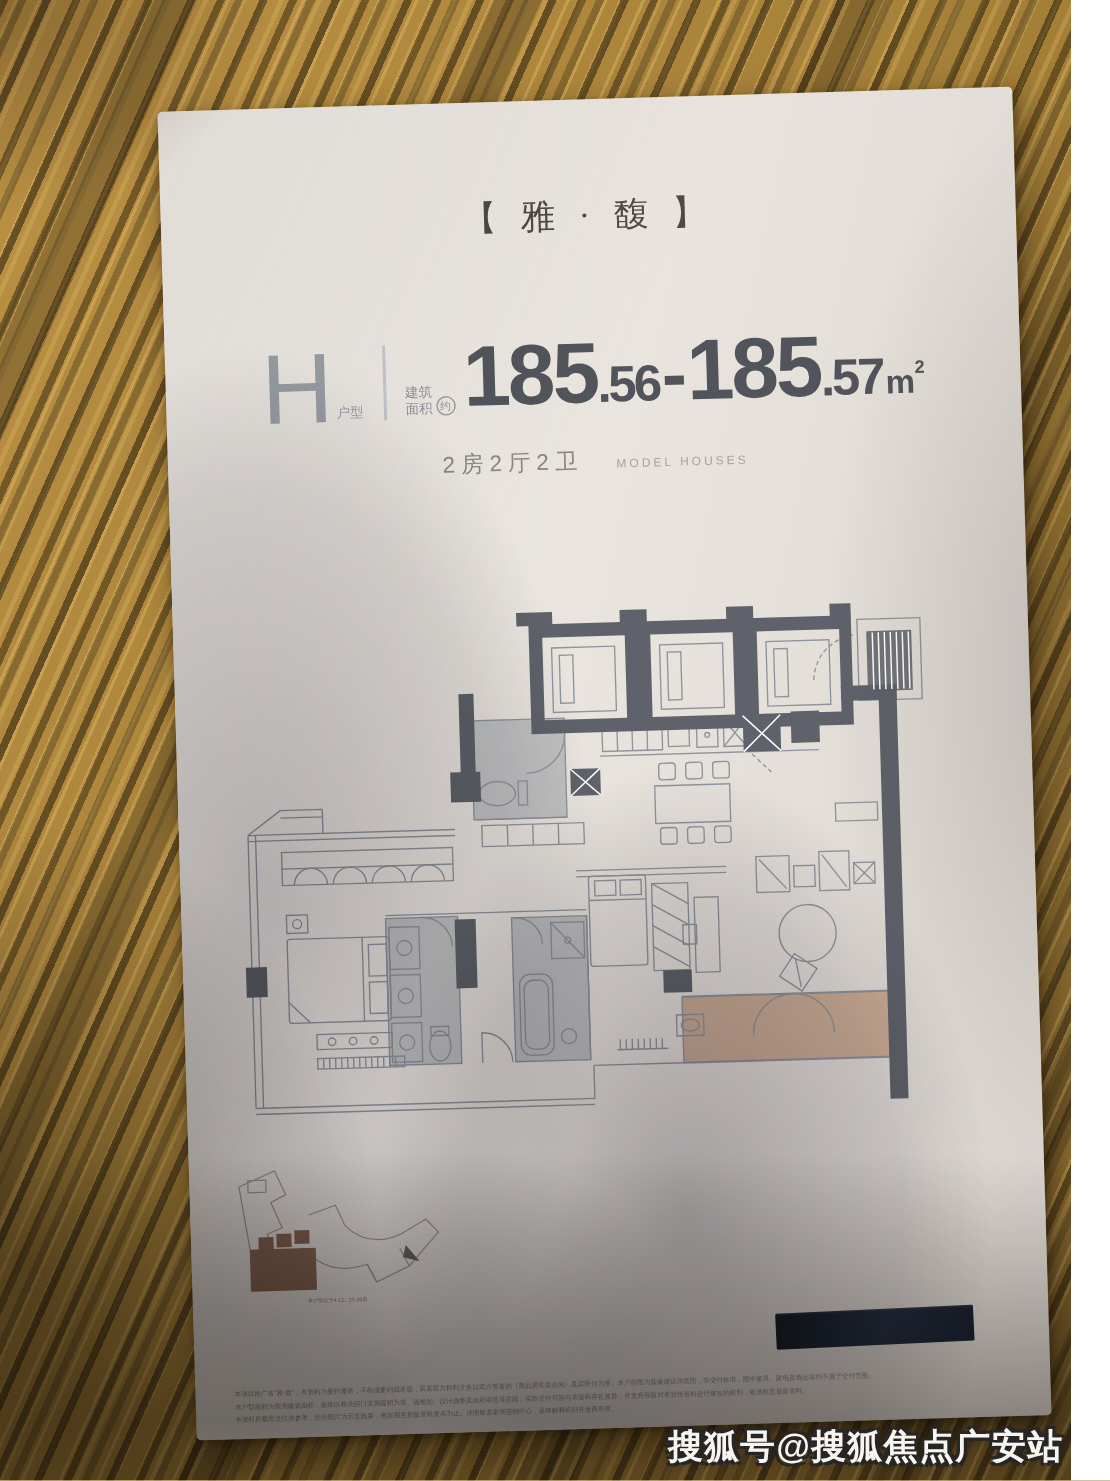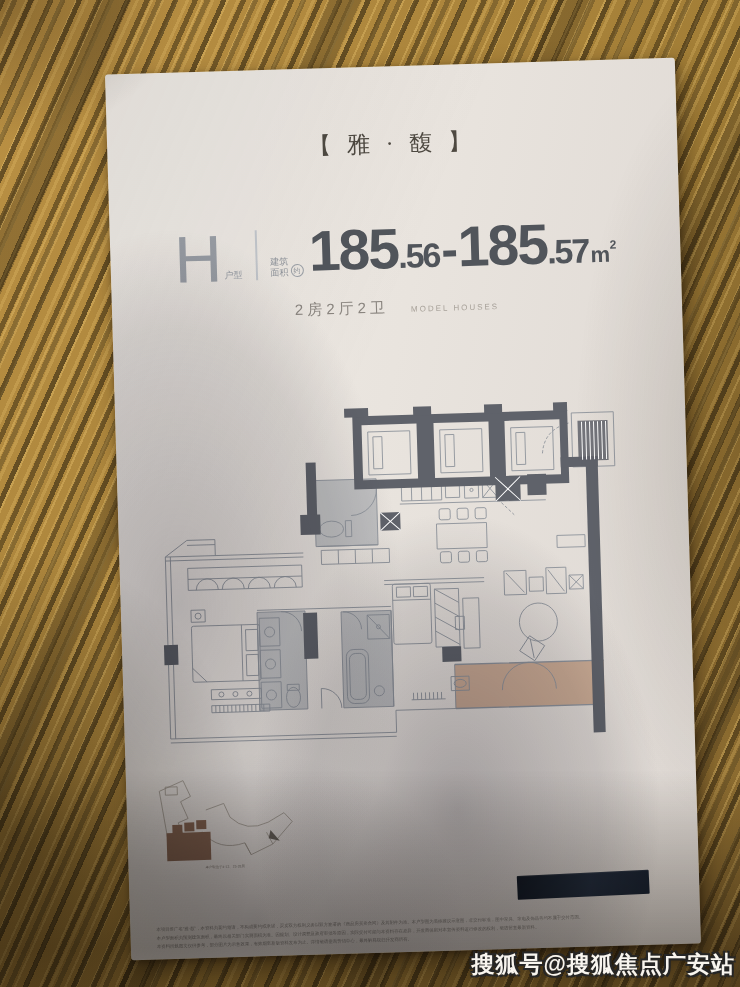--- a/index.html
+++ b/index.html
@@ -2,27 +2,28 @@
 <html><head>
 <meta charset="utf-8">
 <style>
   html,body{margin:0;padding:0;}
   body{
     width:740px;height:987px;overflow:hidden;
     font-family:"Liberation Sans",sans-serif;
     -webkit-font-smoothing:antialiased;
   }
   .scene{
-    position:relative;width:740px;height:987px;overflow:hidden;
+    position:relative;width:680px;height:987px;overflow:hidden;
     background-color:#a8823c;
     background-image:
       repeating-linear-gradient(114deg, rgba(60,45,18,0.55) 0 5px, rgba(60,45,18,0) 5px 11px, rgba(95,75,35,0.5) 11px 16px, rgba(60,45,18,0) 16px 26px, rgba(50,38,16,0.6) 26px 31px, rgba(60,45,18,0) 31px 44px),
       repeating-linear-gradient(114deg, rgba(238,200,115,0.35) 0 2px, transparent 2px 9px, rgba(238,200,115,0.25) 9px 12px, transparent 12px 23px),
       repeating-linear-gradient(114deg, transparent 0 90px, rgba(50,38,18,0.28) 90px 120px, transparent 120px 210px),
       linear-gradient(120deg,#bb9144,#a17d36 60%,#8a6a30);
+    padding-left: 34px;
   }
   .scene-shade{
     position:absolute;inset:0;z-index:6;pointer-events:none;mix-blend-mode:multiply;
     background:
       radial-gradient(ellipse 340px 420px at 2% 85%, rgba(20,14,6,0.45), transparent 70%),
       linear-gradient(to bottom, transparent 78%, rgba(22,15,7,0.42) 96%),
       radial-gradient(ellipse 260px 200px at 0% 0%, rgba(35,26,12,0.30), transparent 70%),
       radial-gradient(ellipse 220px 520px at 100% 45%, rgba(35,26,12,0.16), transparent 75%);
   }
   .paper{

